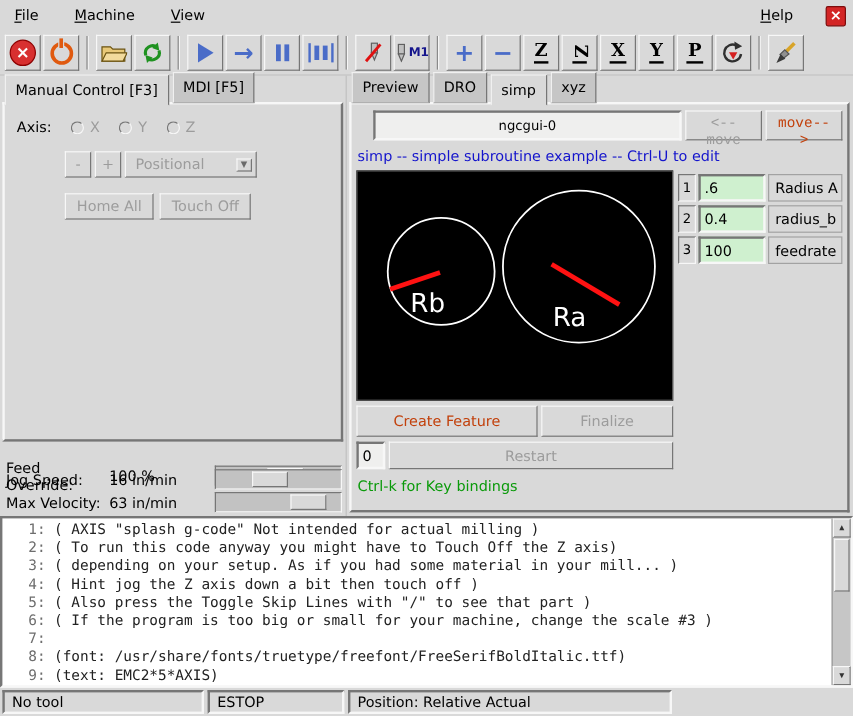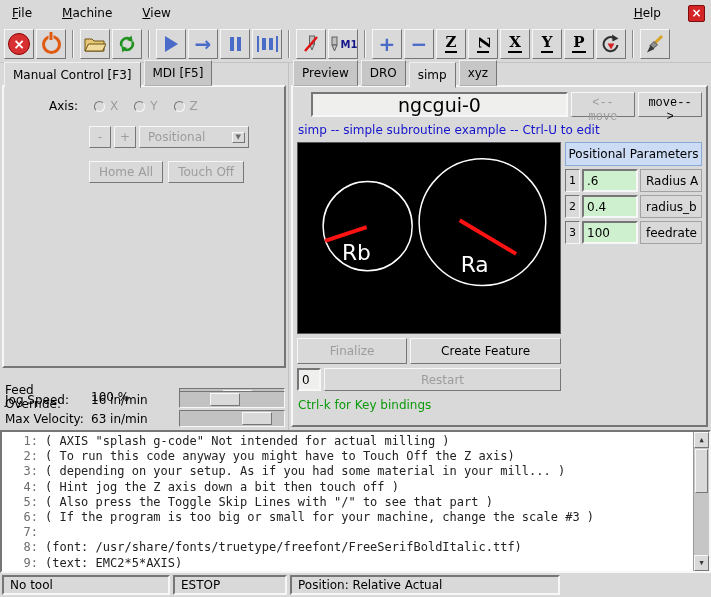--- a/index.html
+++ b/index.html
@@ -41,49 +41,49 @@
   
   .main { display:flex; height:367px; }
   .left-col { width:288px; flex:none; position:relative; }
   .right-col { flex:1; position:relative; border-left:1px solid #c0c0c0; }
 
   .tabrow { display:flex; align-items:flex-end; height:23px; padding-left:4px; position:relative; z-index:2; }
   .tab { padding:5px 8px; background:#c6c6c6; border:1px solid; border-color:#f0f0f0 #767676 #b0b0b0 #f0f0f0; margin-right:3px; white-space:nowrap; }
   .tab.active { background:#d9d9d9; border-bottom-color:#d9d9d9; padding-bottom:5px; margin-bottom:-2px; }
 
   .panelbox { border:2px solid; border-color:#f7f7f7 #767676 #767676 #f7f7f7; background:#d9d9d9; }
-  .left-box { position:absolute; top:22px; left:2px; right:2px; height:283px;padding-left:35px; }
+  .left-box { position:absolute; top:22px; left:2px; right:2px; height:283px; }
   .right-box { position:absolute; top:22px; left:2px; right:3px; height:342px; padding:5px 4px; }
 
   
   .axis-row { display:flex; align-items:center; padding:12px 8px 0 10px; gap:16px; }
   .radio { display:flex; align-items:center; gap:5px; color:#9c9c9c; }
   .rdot { width:11px; height:11px; border-radius:50%; background:#d9d9d9; border:1px solid; border-color:#767676 #f7f7f7 #f7f7f7 #767676; }
   .jog-row { display:flex; align-items:center; gap:3px; margin-top:13px; padding-left:50px; }
   .home-row { display:flex; align-items:center; gap:5px; margin-top:13px; padding-left:50px; }
   .btn { background:#d9d9d9; border:1px solid; border-color:#f7f7f7 #767676 #767676 #f7f7f7; padding:3px 9px; font-size:12px;
-      font-family:inherit; color:#000000; text-align:center; cursor:default; }
+      font-family:inherit; color:#c2410c; text-align:center; cursor:default; }
   .btn.disabled { color:#9c9c9c; }
   .small-btn { width:22px; padding:3px 0; }
   .combo { display:flex; align-items:center; justify-content:space-between; background:#d9d9d9; border:1px solid;
       border-color:#f7f7f7 #767676 #767676 #f7f7f7; padding:2px 3px 2px 8px; color:#9c9c9c; width:110px; height:22px; }
   .combo-arrow { border:1px solid; border-color:#f7f7f7 #767676 #767676 #f7f7f7; font-size:7px; color:#6a6a6a; padding:1px 3px; line-height:1; }
 
   .slider-row { position:absolute; left:5px; right:3px; height:19px; display:flex; align-items:center; }
   .slider-label { width:86px; flex:none; }
   .slider-value { flex:1; }
   .scale { position:relative; width:106px; height:17px; flex:none; background:#c2c2c2; border:1px solid;
       border-color:#767676 #f7f7f7 #f7f7f7 #767676; }
   .thumb { position:absolute; top:1px; bottom:1px; width:30px; background:#d9d9d9; border:1px solid;
       border-color:#f7f7f7 #767676 #767676 #f7f7f7; }
 
   
   .ngc-header { display:flex; gap:3px; height:25px; }
   .ngc-name { flex:1; background:#efefee; border:2px solid; border-color:#767676 #f7f7f7 #f7f7f7 #767676;
-      display:flex; align-items:center; justify-content:center; font-size:19px;margin-left:14px; }
+      display:flex; align-items:center; justify-content:center; font-size:11px;margin-left:14px; }
   .ngc-move { width:64px; flex:none;font-family:Liberation Mono, monospace; }
   .ngc-subtitle { color:#1414cc; padding:6px 1px 5px; }
   .ngc-main { display:flex; gap:4px; }
   .ngc-left { width:264px; flex:none; display:flex; flex-direction:column; gap:4px; }
   .canvas { width:264px; height:192px; background:#000; border:1px solid #555; display:block; }
   .params { flex:1; }
   .params-header { background:#ccdcf4; border:1px solid #8aa8d8; text-align:center; padding:4px 0; }
   .param-row { display:flex; gap:2px; margin-top:3px; height:23px; }
   .param-index { width:15px; flex:none; display:flex; align-items:center; justify-content:center; font-size:11px;
       border:1px solid; border-color:#767676 #f7f7f7 #f7f7f7 #767676; }
@@ -312,32 +312,31 @@
           <div class="ngc-left">
             <svg class="canvas" viewBox="0 0 264 192">
               <circle cx="70" cy="84" r="45" fill="none" stroke="#ffffff" stroke-width="1.5"></circle>
               <circle cx="186" cy="80" r="64" fill="none" stroke="#ffffff" stroke-width="1.5"></circle>
               <line x1="27" y1="99" x2="69" y2="85" stroke="#ff1212" stroke-width="4"></line>
               <line x1="163" y1="78" x2="220" y2="112" stroke="#ff1212" stroke-width="4"></line>
               <text x="44" y="118" fill="#ffffff" font-size="22">Rb</text>
               <text x="164" y="130" fill="#ffffff" font-size="22">Ra</text>
             </svg>
             <div class="feature-row">
+              <button class="btn feature-create">Create Feature</button>
               <button class="btn feature-fin disabled">Finalize</button>
-              <button class="btn feature-create">Create Feature</button>
             </div>
             <div class="restart-row">
               <div class="restart-count">0</div>
               <button class="btn restart-btn disabled">Restart</button>
             </div>
             <div class="keybind">Ctrl-k for Key bindings</div>
           </div>
 
           <div class="params">
-            <div class="params-header">Positional Parameters</div>
             <div class="param-row">
               <span class="param-index">1</span>
               <span class="param-value">.6</span>
               <span class="param-name">Radius A</span>
             </div>
             <div class="param-row">
               <span class="param-index">2</span>
               <span class="param-value">0.4</span>
               <span class="param-name">radius_b</span>
             </div>

